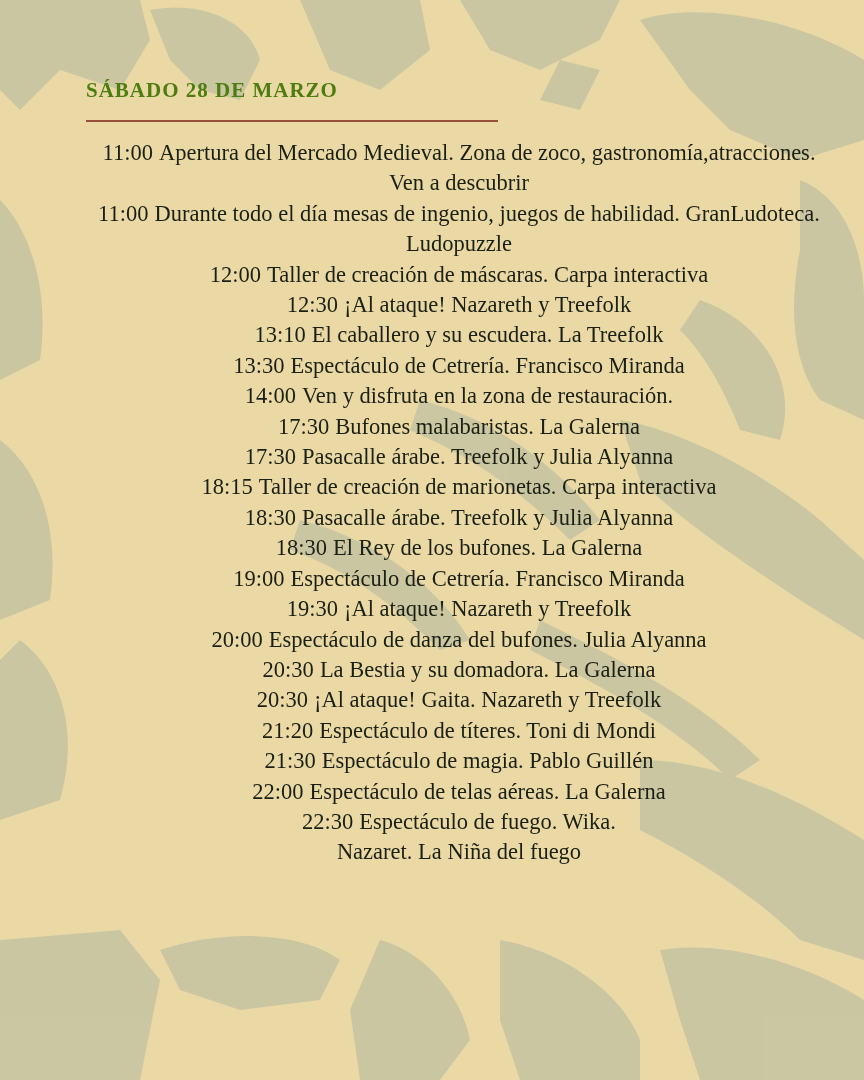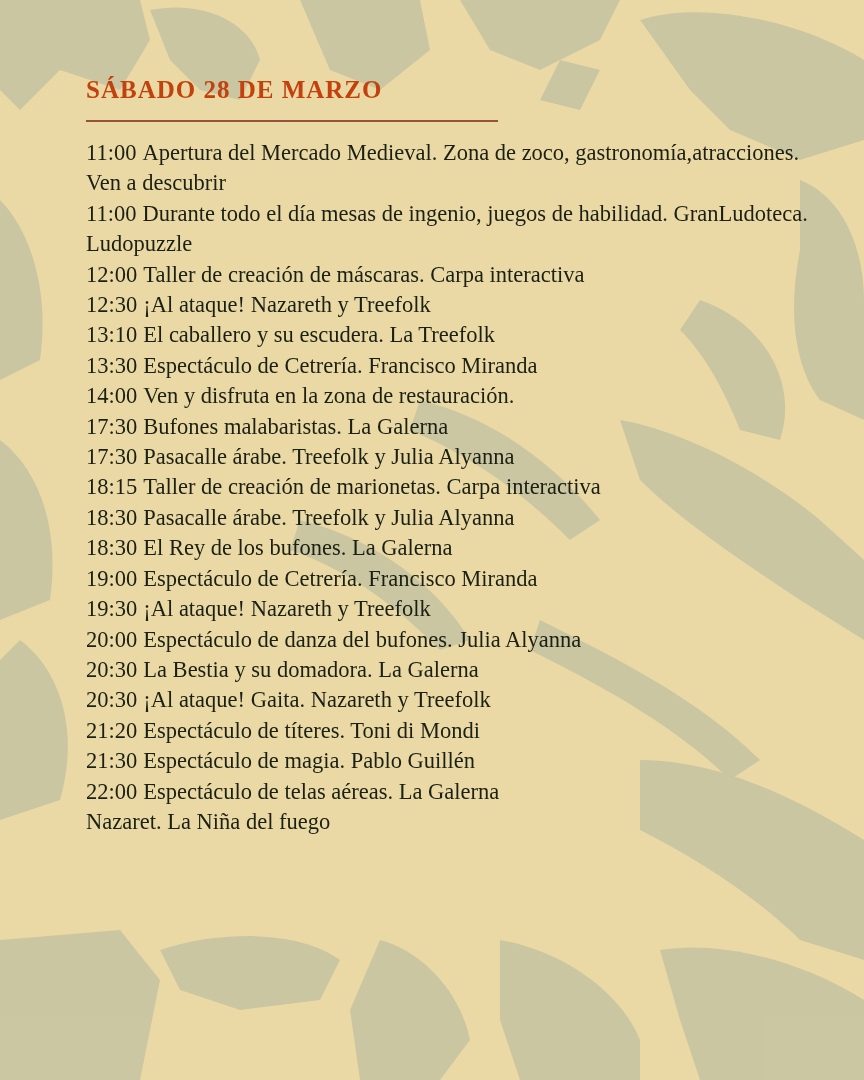--- a/index.html
+++ b/index.html
@@ -20,40 +20,41 @@
       z-index: 0;
     }
     .content {
       position: absolute;
       left: 86px;
       top: 70px;
       z-index: 1;
     }
     .title {
       font-family: "Liberation Serif", "DejaVu Serif", serif;
-      font-size: 25px;
+      font-size: 21px;
       letter-spacing: 1px;
-      color: #c2410c;
+      color: #4d7c0f;
       margin: 0;
       line-height: 40px;
       white-space: nowrap;
     }
     .rule {
       width: 412px;
       height: 2px;
       background: #8a3a28;
       margin-top: 10px;
       margin-bottom: 16px;
       opacity: 0.85;
     }
     .list {
       list-style: none;
-      margin: 0;
+      margin: 8px;
       padding: 0;
       width: 730px;
+      text-align: center;
     }
     .item {
       font-size: 22.5px;
       line-height: 30.4px;
       color: #1b2014;
       white-space: normal;
     }
     .item .time {
       margin-right: 6px;
     }
@@ -112,15 +113,16 @@
     <li class="item"><span class="time">18:30</span><span>Pasacalle árabe. Treefolk y Julia Alyanna</span></li>
     <li class="item"><span class="time">18:30</span><span>El Rey de los bufones. La Galerna</span></li>
     <li class="item"><span class="time">19:00</span><span>Espectáculo de Cetrería. Francisco Miranda</span></li>
     <li class="item"><span class="time">19:30</span><span>¡Al ataque! Nazareth y Treefolk</span></li>
     <li class="item"><span class="time">20:00</span><span>Espectáculo de danza del bufones. Julia Alyanna</span></li>
     <li class="item"><span class="time">20:30</span><span>La Bestia y su domadora. La Galerna</span></li>
     <li class="item"><span class="time">20:30</span><span>¡Al ataque! Gaita. Nazareth y Treefolk</span></li>
     <li class="item"><span class="time">21:20</span><span>Espectáculo de títeres. Toni di Mondi</span></li>
     <li class="item"><span class="time">21:30</span><span>Espectáculo de magia. Pablo Guillén</span></li>
     <li class="item"><span class="time">22:00</span><span>Espectáculo de telas aéreas. La Galerna</span></li>
+    <li class="item"><span class="time">22:30</span><span>Espectáculo de fuego. Wika.</span></li>
     <li class="item"><span>Nazaret. La Niña del fuego</span></li>
   </ul>
 </div>
 
 </body></html>

